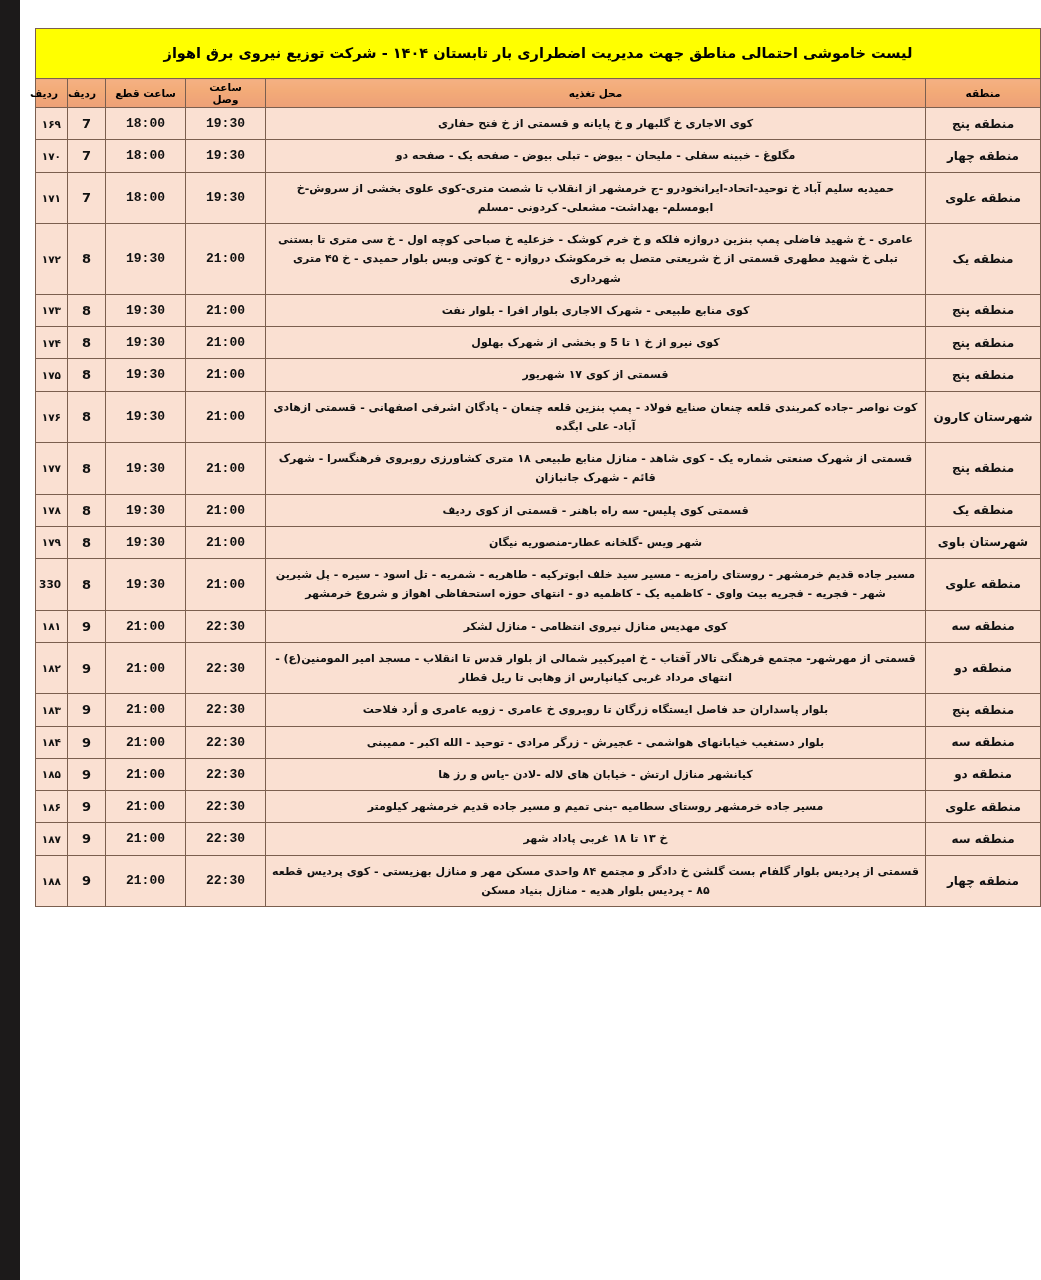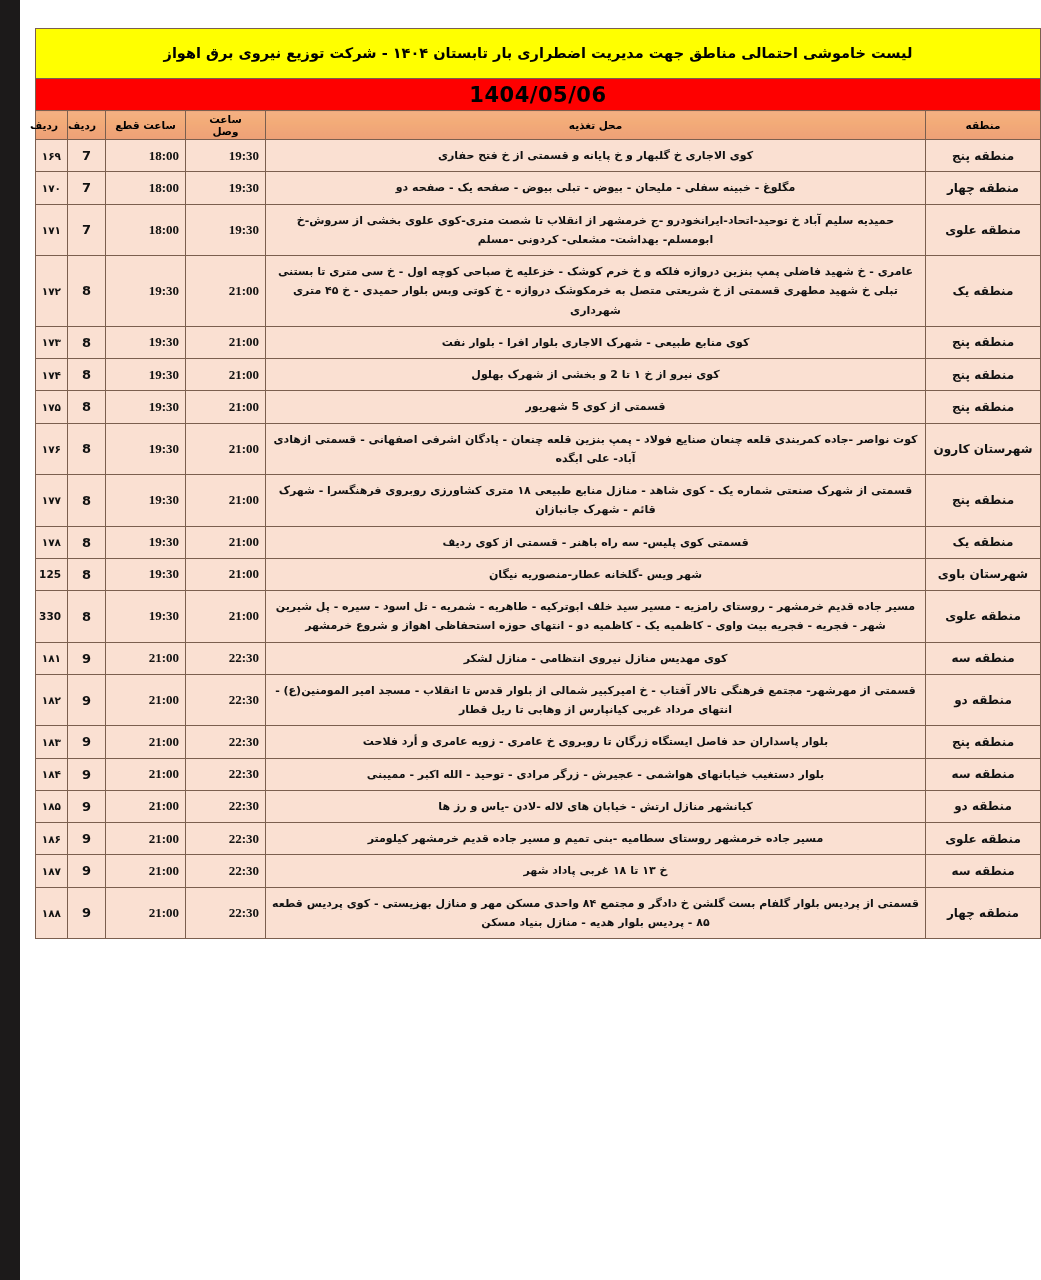--- a/index.html
+++ b/index.html
@@ -92,23 +92,24 @@
     font-weight: bold;
   }
   td.c-desc {
     text-align: center;
     font-size: 11px;
     font-weight: bold;
     line-height: 1.75;
     padding: 8px 10px;
   }
   td.c-time {
+    text-align: center;
     font-size: 13px;
     font-weight: bold;
-    font-family: Liberation Serif, serif;
+    font-family: Liberation Mono, monospace;
   }
   td.c-block {
     text-align: center;
     font-size: 13px;
     font-weight: bold;
     font-family: "DejaVu Sans", "Liberation Sans", sans-serif;
   }
   td.c-row {
     text-align: center;
     font-size: 10.5px;
@@ -136,23 +137,20 @@
       <col class="w-on">
       <col class="w-off">
       <col class="w-block">
       <col class="w-row">
     </colgroup>
     <thead>
       <tr>
         <td class="title-cell" colspan="6">لیست خاموشی احتمالی مناطق جهت مدیریت اضطراری بار تابستان ۱۴۰۴ - شرکت توزیع نیروی برق اهواز</td>
       </tr>
       <tr>
-        <td class="date-cell" colspan="6">1404/05/06</td>
-      </tr>
-      <tr>
         <th class="hdr">منطقه</th>
         <th class="hdr">محل تغذیه</th>
         <th class="hdr">ساعت وصل</th>
         <th class="hdr">ساعت قطع</th>
         <th class="hdr">ردیف</th>
         <th class="hdr">ردیف</th>
       </tr>
     </thead>
     <tbody id="table-body">
         <tr>
@@ -190,29 +188,29 @@
         <tr>
           <td class="c-region">منطقه پنج</td>
           <td class="c-desc">کوی منابع طبیعی - شهرک الاجاری بلوار افرا - بلوار نفت</td>
           <td class="c-time">21:00</td>
           <td class="c-time">19:30</td>
           <td class="c-block">8</td>
           <td class="c-row">۱۷۳</td>
         </tr>
         <tr>
           <td class="c-region">منطقه پنج</td>
-          <td class="c-desc">کوی نیرو از خ ۱ تا 2 و بخشی از شهرک بهلول</td>
+          <td class="c-desc">کوی نیرو از خ ۱ تا 5 و بخشی از شهرک بهلول</td>
           <td class="c-time">21:00</td>
           <td class="c-time">19:30</td>
           <td class="c-block">8</td>
           <td class="c-row">۱۷۴</td>
         </tr>
         <tr>
           <td class="c-region">منطقه پنج</td>
-          <td class="c-desc">قسمتی از کوی 5 شهریور</td>
+          <td class="c-desc">قسمتی از کوی ۱۷ شهریور</td>
           <td class="c-time">21:00</td>
           <td class="c-time">19:30</td>
           <td class="c-block">8</td>
           <td class="c-row">۱۷۵</td>
         </tr>
         <tr>
           <td class="c-region">شهرستان کارون</td>
           <td class="c-desc">کوت نواصر -جاده کمربندی قلعه چنعان صنایع فولاد - پمپ بنزین قلعه چنعان - پادگان اشرفی اصفهانی - قسمتی ازهادی آباد- علی ابگده</td>
           <td class="c-time">21:00</td>
           <td class="c-time">19:30</td>
@@ -234,21 +232,21 @@
           <td class="c-time">19:30</td>
           <td class="c-block">8</td>
           <td class="c-row">۱۷۸</td>
         </tr>
         <tr>
           <td class="c-region">شهرستان باوی</td>
           <td class="c-desc">شهر ویس -گلخانه عطار-منصوریه نیگان</td>
           <td class="c-time">21:00</td>
           <td class="c-time">19:30</td>
           <td class="c-block">8</td>
-          <td class="c-row">125</td>
+          <td class="c-row">۱۷۹</td>
         </tr>
         <tr>
           <td class="c-region">منطقه علوی</td>
           <td class="c-desc">مسیر جاده قدیم خرمشهر - روستای رامزیه - مسیر سید خلف ابوترکیه - طاهریه - شمریه - تل اسود - سیره - پل شیرین شهر - فجریه - فجریه بیت واوی - کاظمیه یک - کاظمیه دو - انتهای حوزه استحفاظی اهواز و شروع خرمشهر</td>
           <td class="c-time">21:00</td>
           <td class="c-time">19:30</td>
           <td class="c-block">8</td>
           <td class="c-row">330</td>
         </tr>
         <tr>

